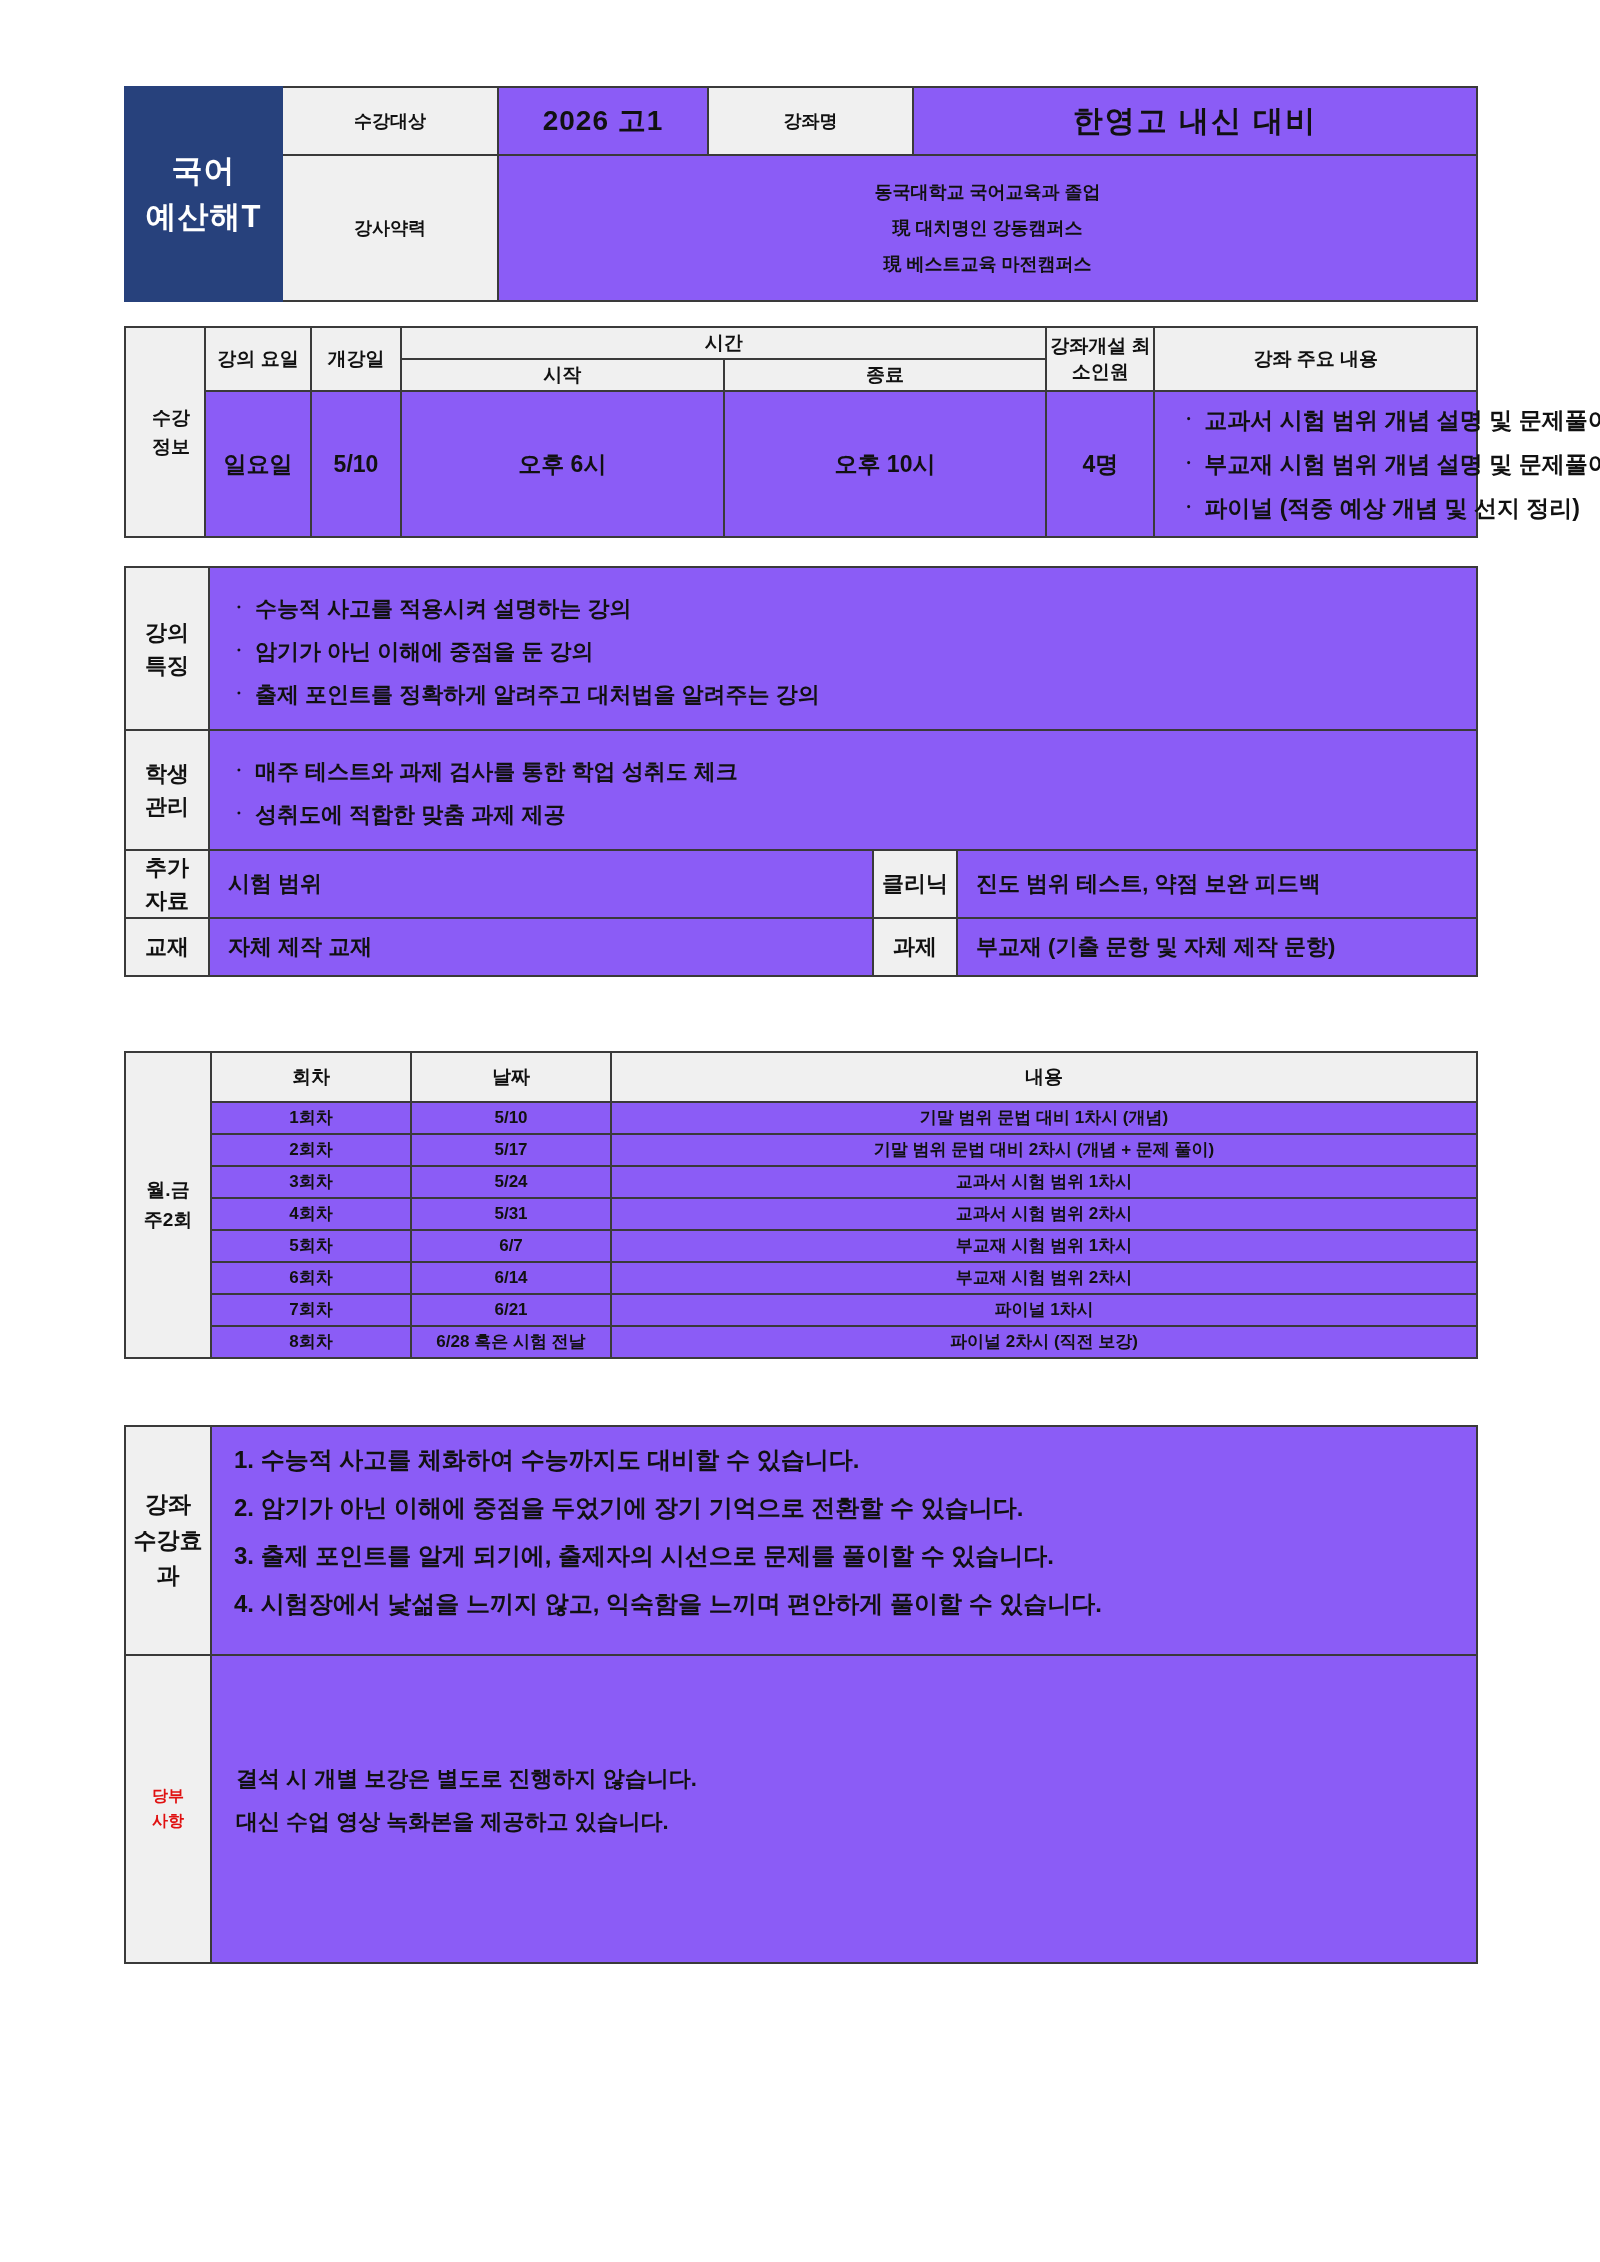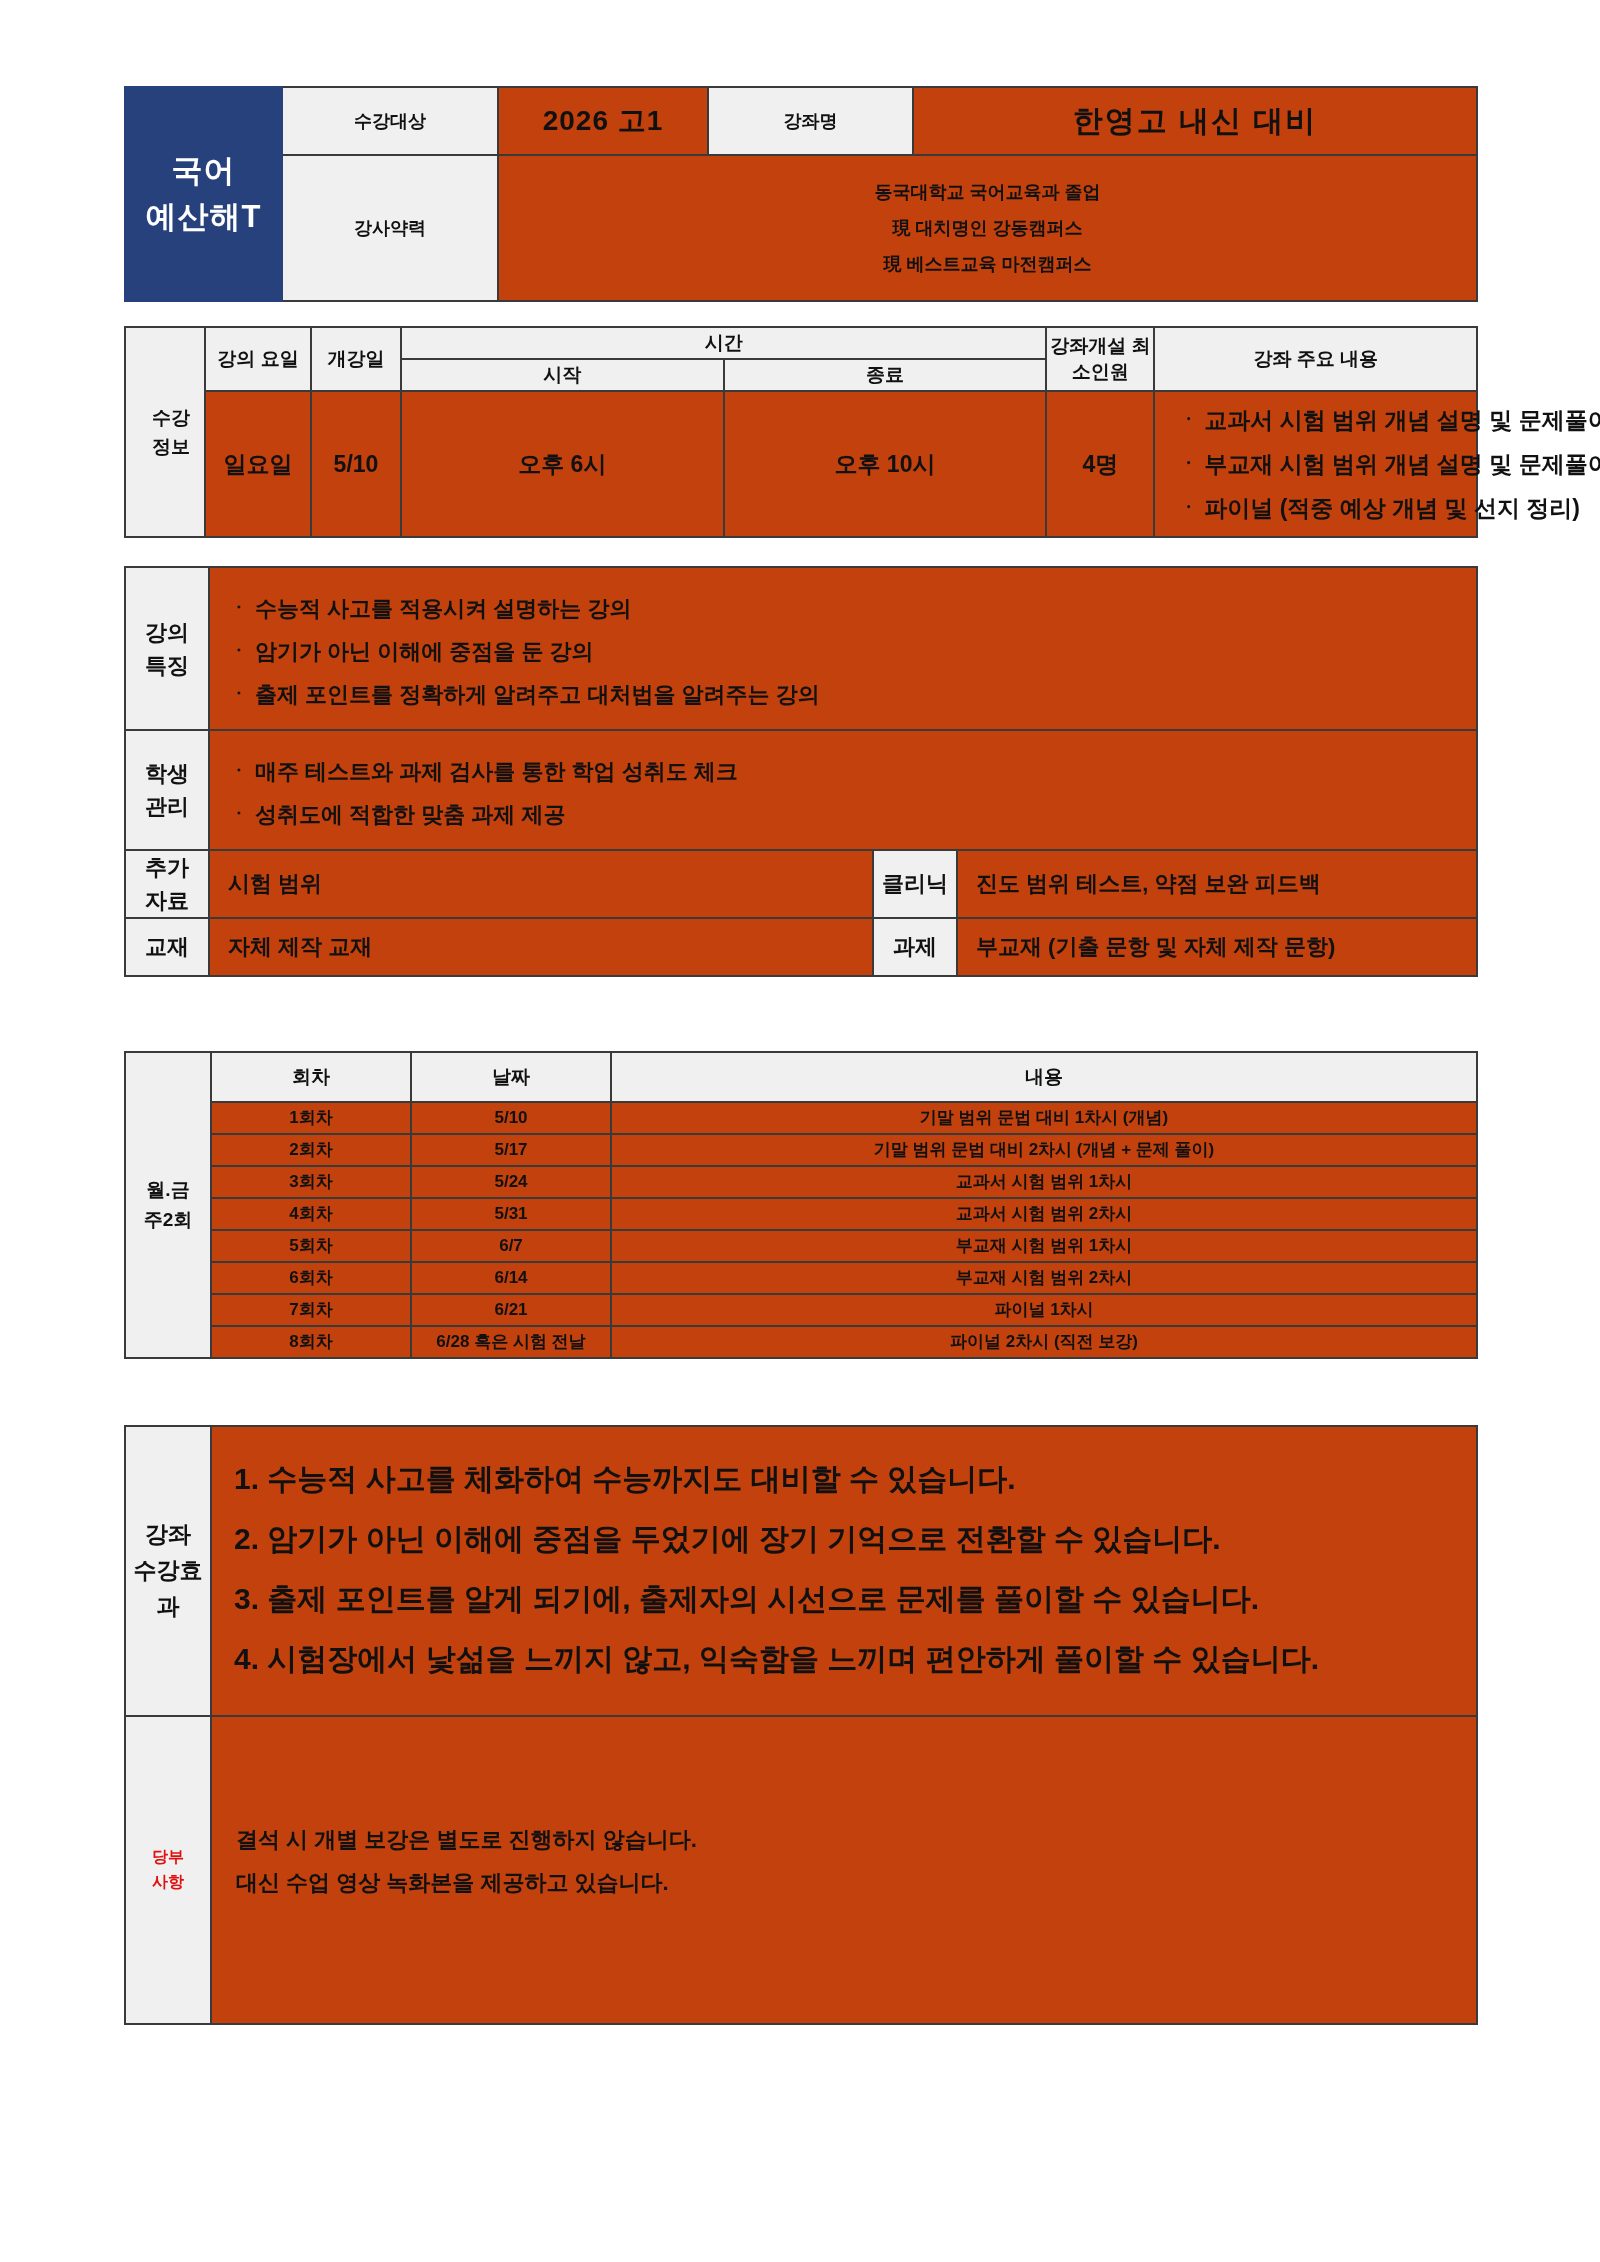--- a/index.html
+++ b/index.html
@@ -31,21 +31,21 @@
   }
   table td, table th {
     border: 2px solid #3a3a3a;
     padding: 0;
     vertical-align: middle;
     text-align: center;
     font-weight: bold;
     color: #111111;
   }
   .shade { background: #f0f0f0; }
-  .white { background: #c2410c; }
+  .white { background: #8b5cf6; }
 
   
   .block-header { margin-top: 86px; }
   .brand-cell {
     background: #27417c;
     color: #ffffff;
     font-size: 31px;
     line-height: 1.5;
     letter-spacing: 1px;
     width: 157px;
@@ -136,22 +136,22 @@
   
   .block-eff { margin-top: 66px; }
   .eff-label {
     width: 86px;
     font-size: 23px;
     line-height: 1.55;
   }
   .eff-label .line { display: block; }
   .eff-body {
     text-align: left;
-    padding: 22px 0 26px 22px;
-    font-size: 30px;
+    padding: 9px 0 26px 22px;
+    font-size: 24px;
     line-height: 2.0;
   }
   .eff-body .li { display: block; }
   .note-label {
     width: 86px;
     font-size: 16px;
     line-height: 1.55;
     color: #e01010;
   }
   .note-label .line { display: block; }

